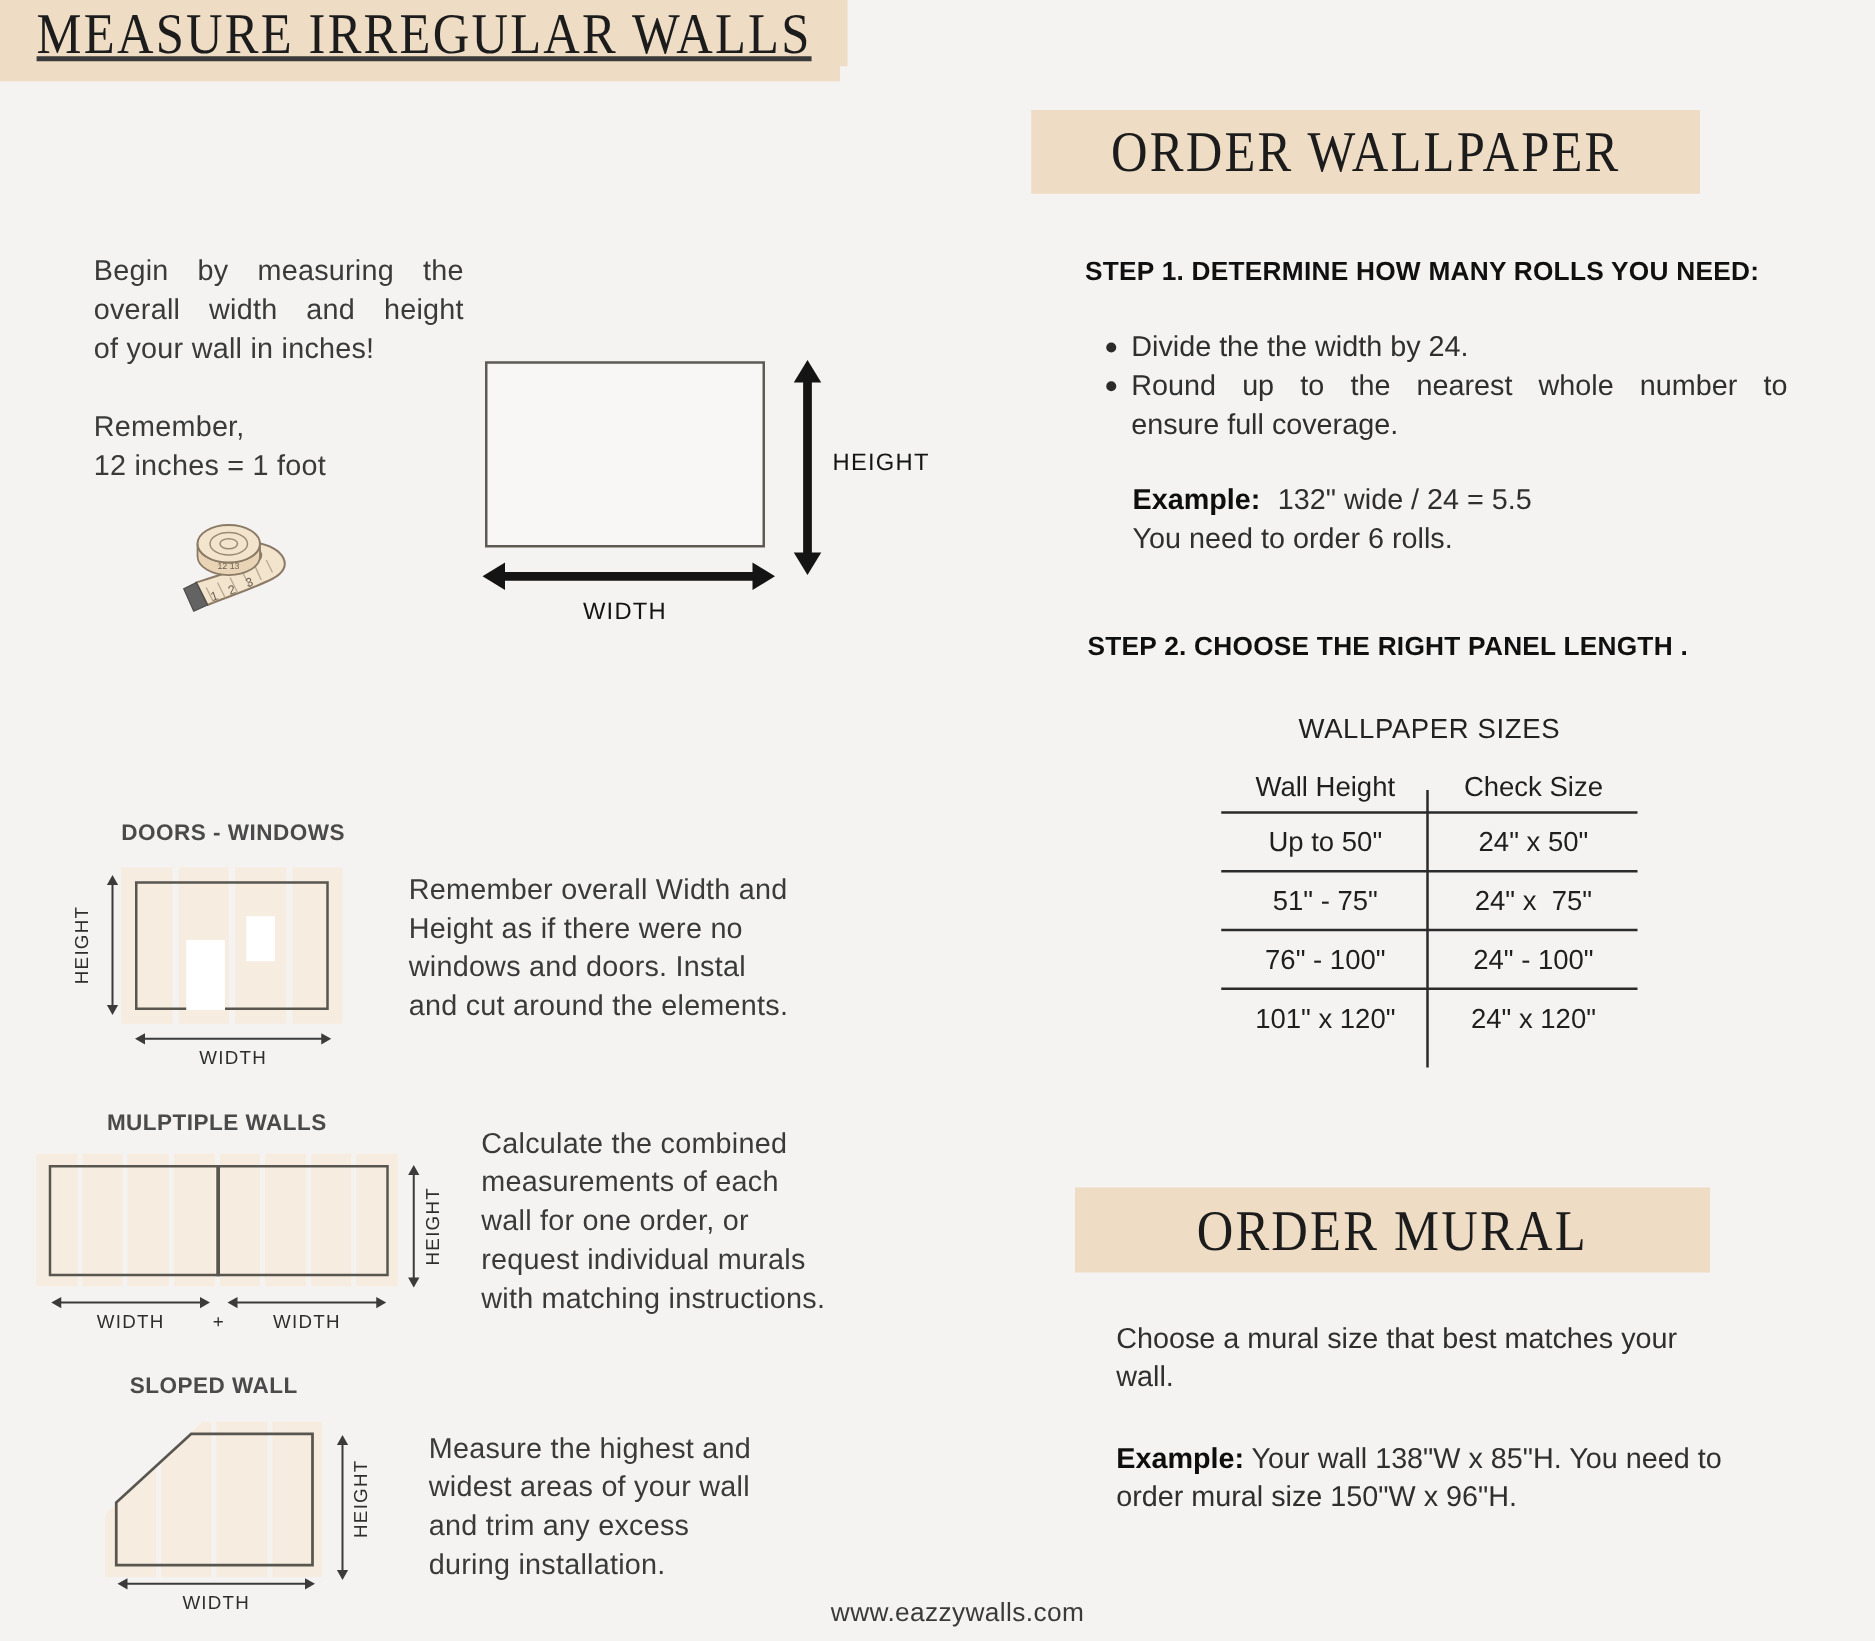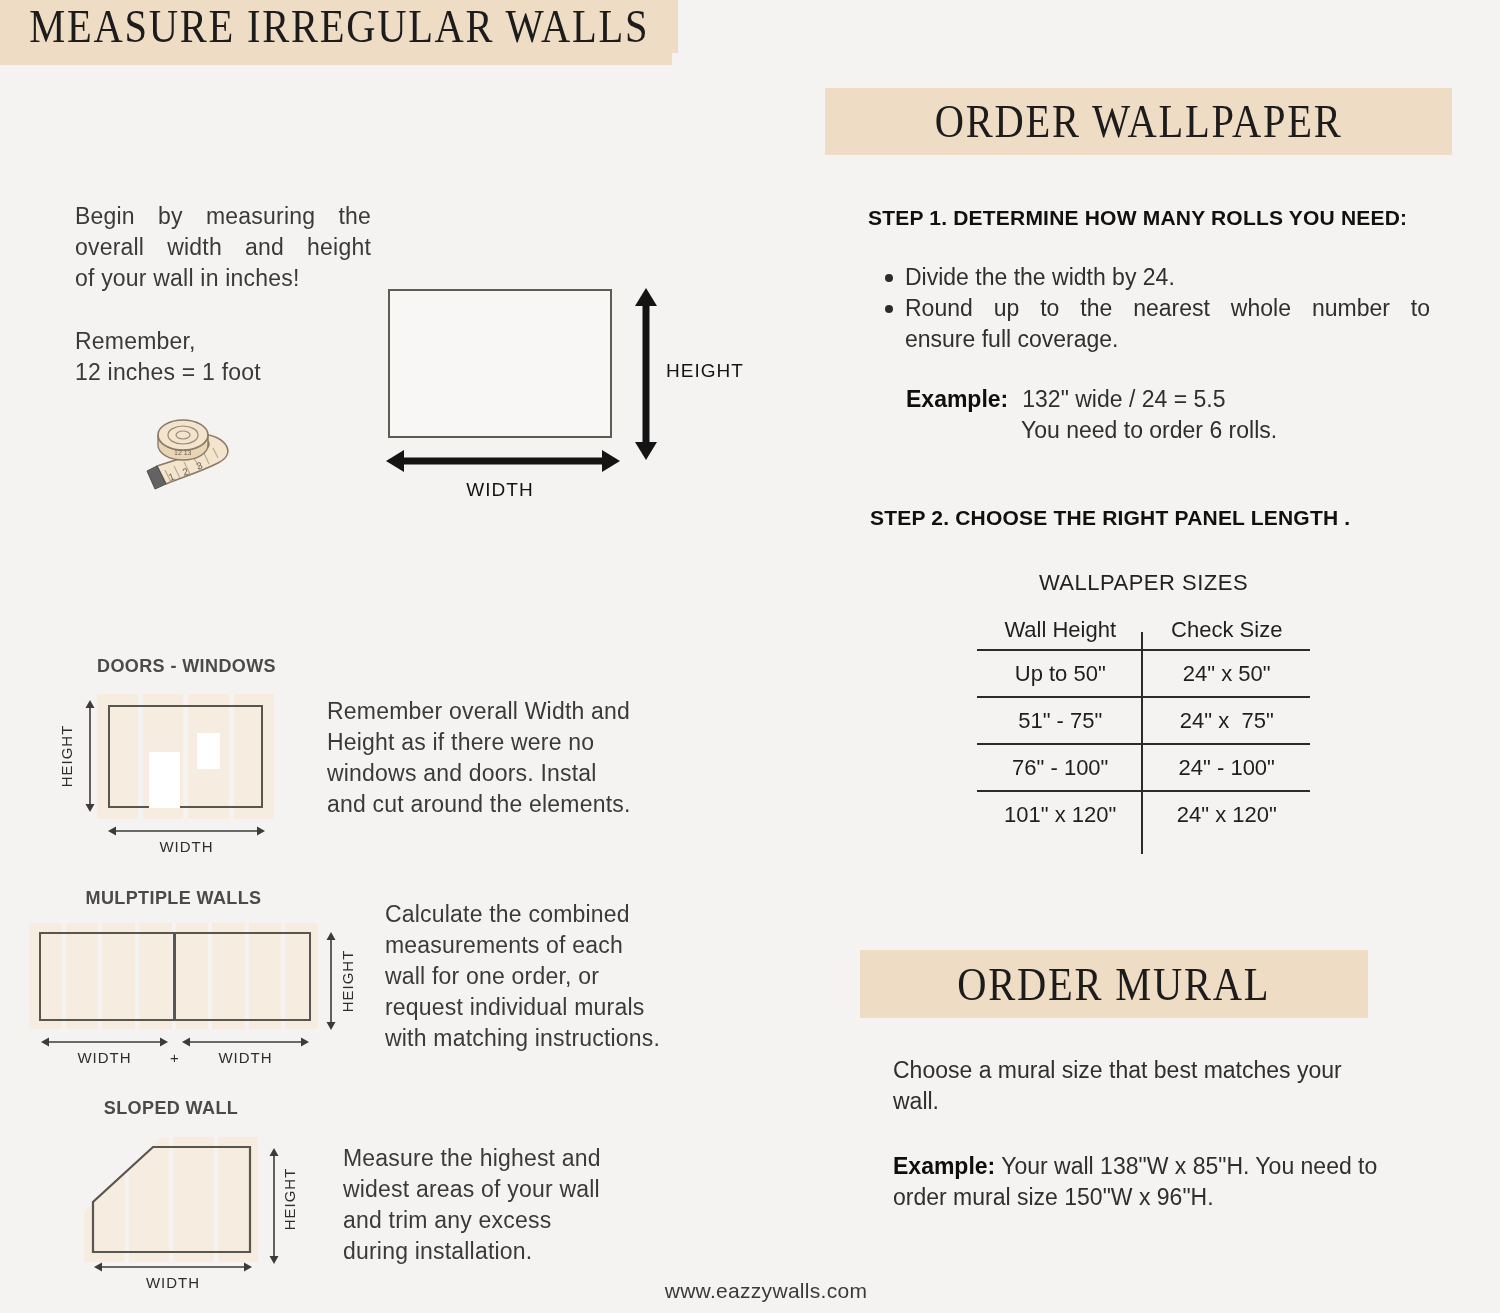--- a/index.html
+++ b/index.html
@@ -21,22 +21,22 @@
   .banner{
     position:absolute;background:var(--banner);
     display:flex;align-items:center;justify-content:center;
   }
   .banner span{
     display:inline-block;transform:scaleX(0.88);
     font-family:"Liberation Serif","DejaVu Serif",serif;
     font-size:46px;font-weight:500;letter-spacing:2px;color:var(--ink);white-space:nowrap;
   }
   .b1{left:0;top:92;width:672px;height:65px;}
-  .b2{left:0;top:548;width:678px;height:53px;}
-  .b3{left:825px;top:88px;width:627px;height:67px;}
+  .b2{left:0;top:548;width:678px;height:53px;text-decoration:underline;}
+  .b3{left:825px;top:88px;width:535px;height:67px;}
   .b4{left:860px;top:950px;width:508px;height:68px;}
   
   .tblock{position:absolute;font-size:23px;line-height:31px;color:var(--body);letter-spacing:.2px;}
   .tblock .ln{white-space:nowrap;}
   .tblock .just{white-space:normal;text-align:justify;text-align-last:justify;}
   .seclabel{
     position:absolute;font-size:18px;font-weight:700;color:#4a4a4a;
     letter-spacing:.4px;text-align:center;white-space:nowrap;
   }
   .dgmlabel{position:absolute;font-size:15px;letter-spacing:1px;color:#2e2e2e;text-align:center;}
@@ -55,21 +55,21 @@
   
   .stephead{position:absolute;font-size:21px;font-weight:800;color:#101010;letter-spacing:.2px;white-space:nowrap;}
   .bullets{position:absolute;width:545px;font-size:23px;line-height:31px;color:#2f2f2f;}
   .brow{display:flex;gap:12px;}
   .brow .dot{flex:0 0 8px;width:8px;height:8px;border-radius:50%;background:#2b2b2b;margin-top:12px;}
   .brow .dot.hid{visibility:hidden;height:0;}
   .brow .jl{flex:1;text-align:justify;text-align-last:justify;}
   .exblock{position:absolute;font-size:23px;line-height:31px;color:#2f2f2f;}
   .exblock .row1{display:flex;gap:14px;white-space:nowrap;}
   .exblock .row1 b{color:#0e0e0e;}
-  .exblock .row2{margin-left:115px;white-space:nowrap;}
+  .exblock .row2{white-space:nowrap;}
   .tabletitle{position:absolute;font-size:22px;letter-spacing:.5px;color:#222;text-align:center;}
   .wtable{position:absolute;left:977px;top:611px;width:333px;font-size:22px;color:#1f1f1f;}
   .wrow{display:flex;height:47px;border-top:2px solid #2b2b2b;}
   .wrow.whead{height:38px;border-top:none;font-size:22px;}
   .wrow:last-of-type{border-bottom:2px solid #2b2b2b;}
   .wcell{flex:1;display:flex;align-items:center;justify-content:center;white-space:pre;}
   .vdiv{position:absolute;left:164px;top:-17px;width:2px;height:222px;background:#2b2b2b;}
   .wtable{overflow:visible;}
   .muralblock{position:absolute;font-size:23px;line-height:31px;color:#2f2f2f;}
   .muralblock b{color:#0e0e0e;}

